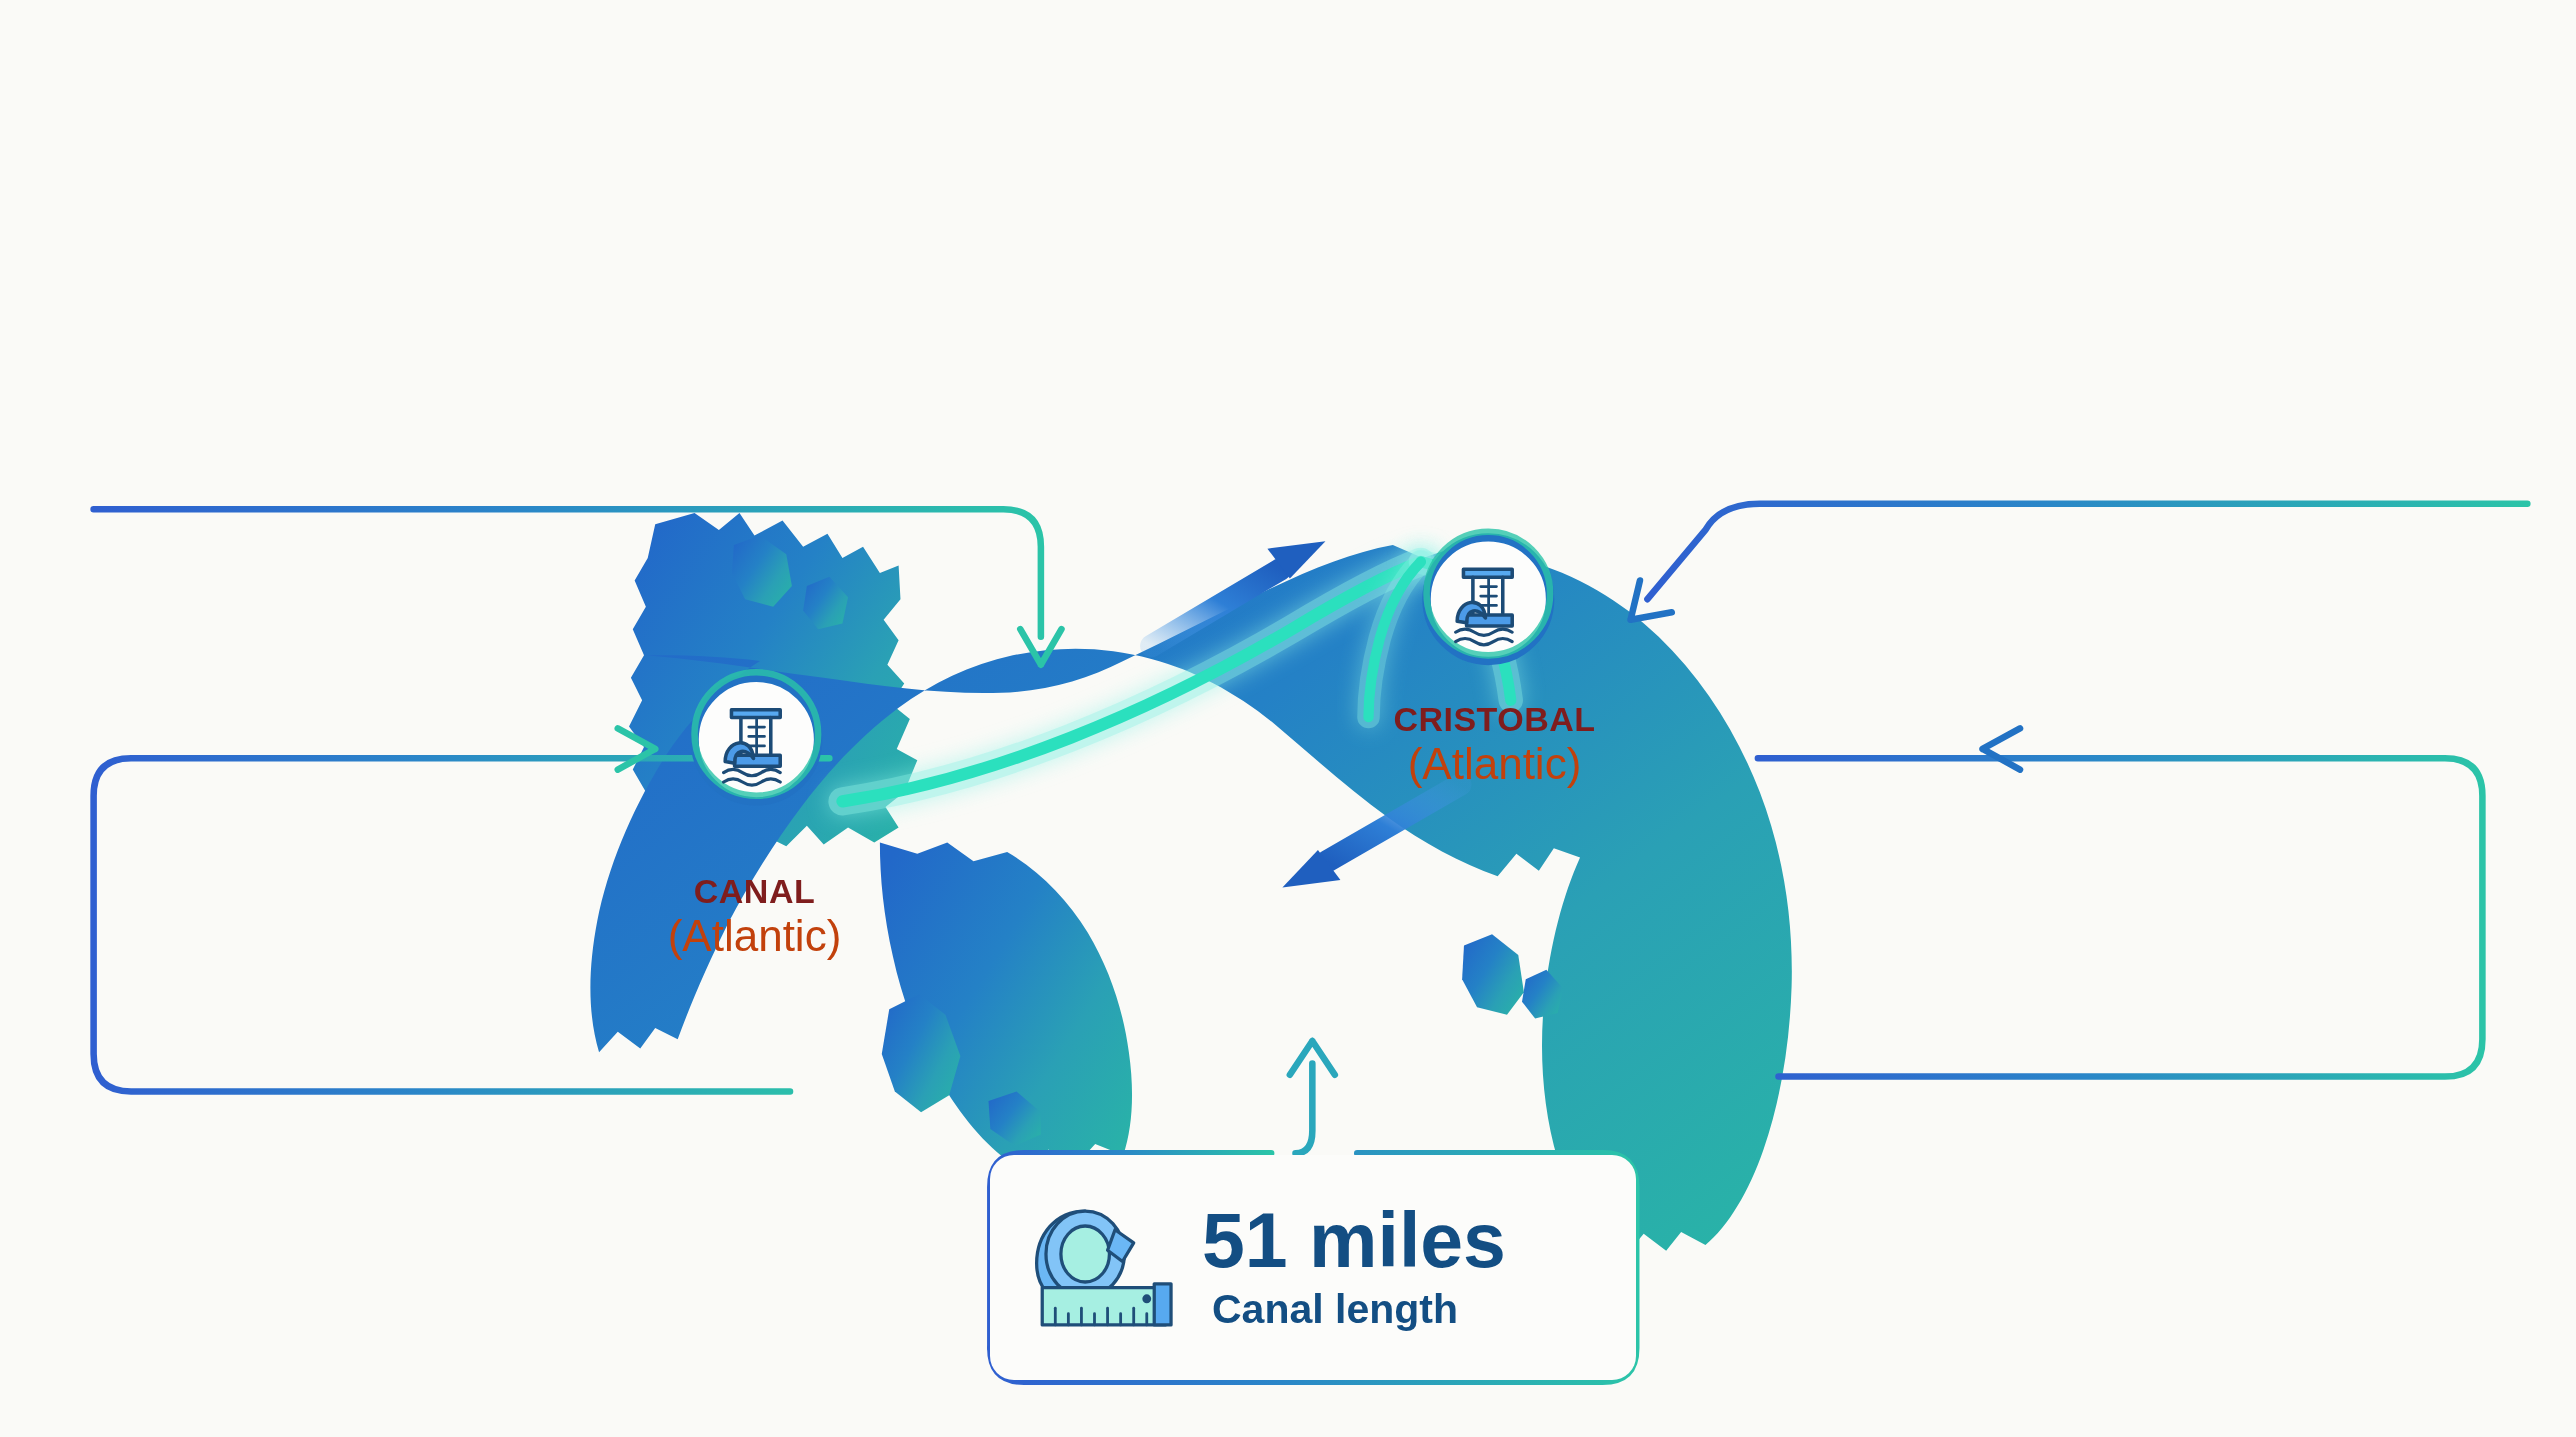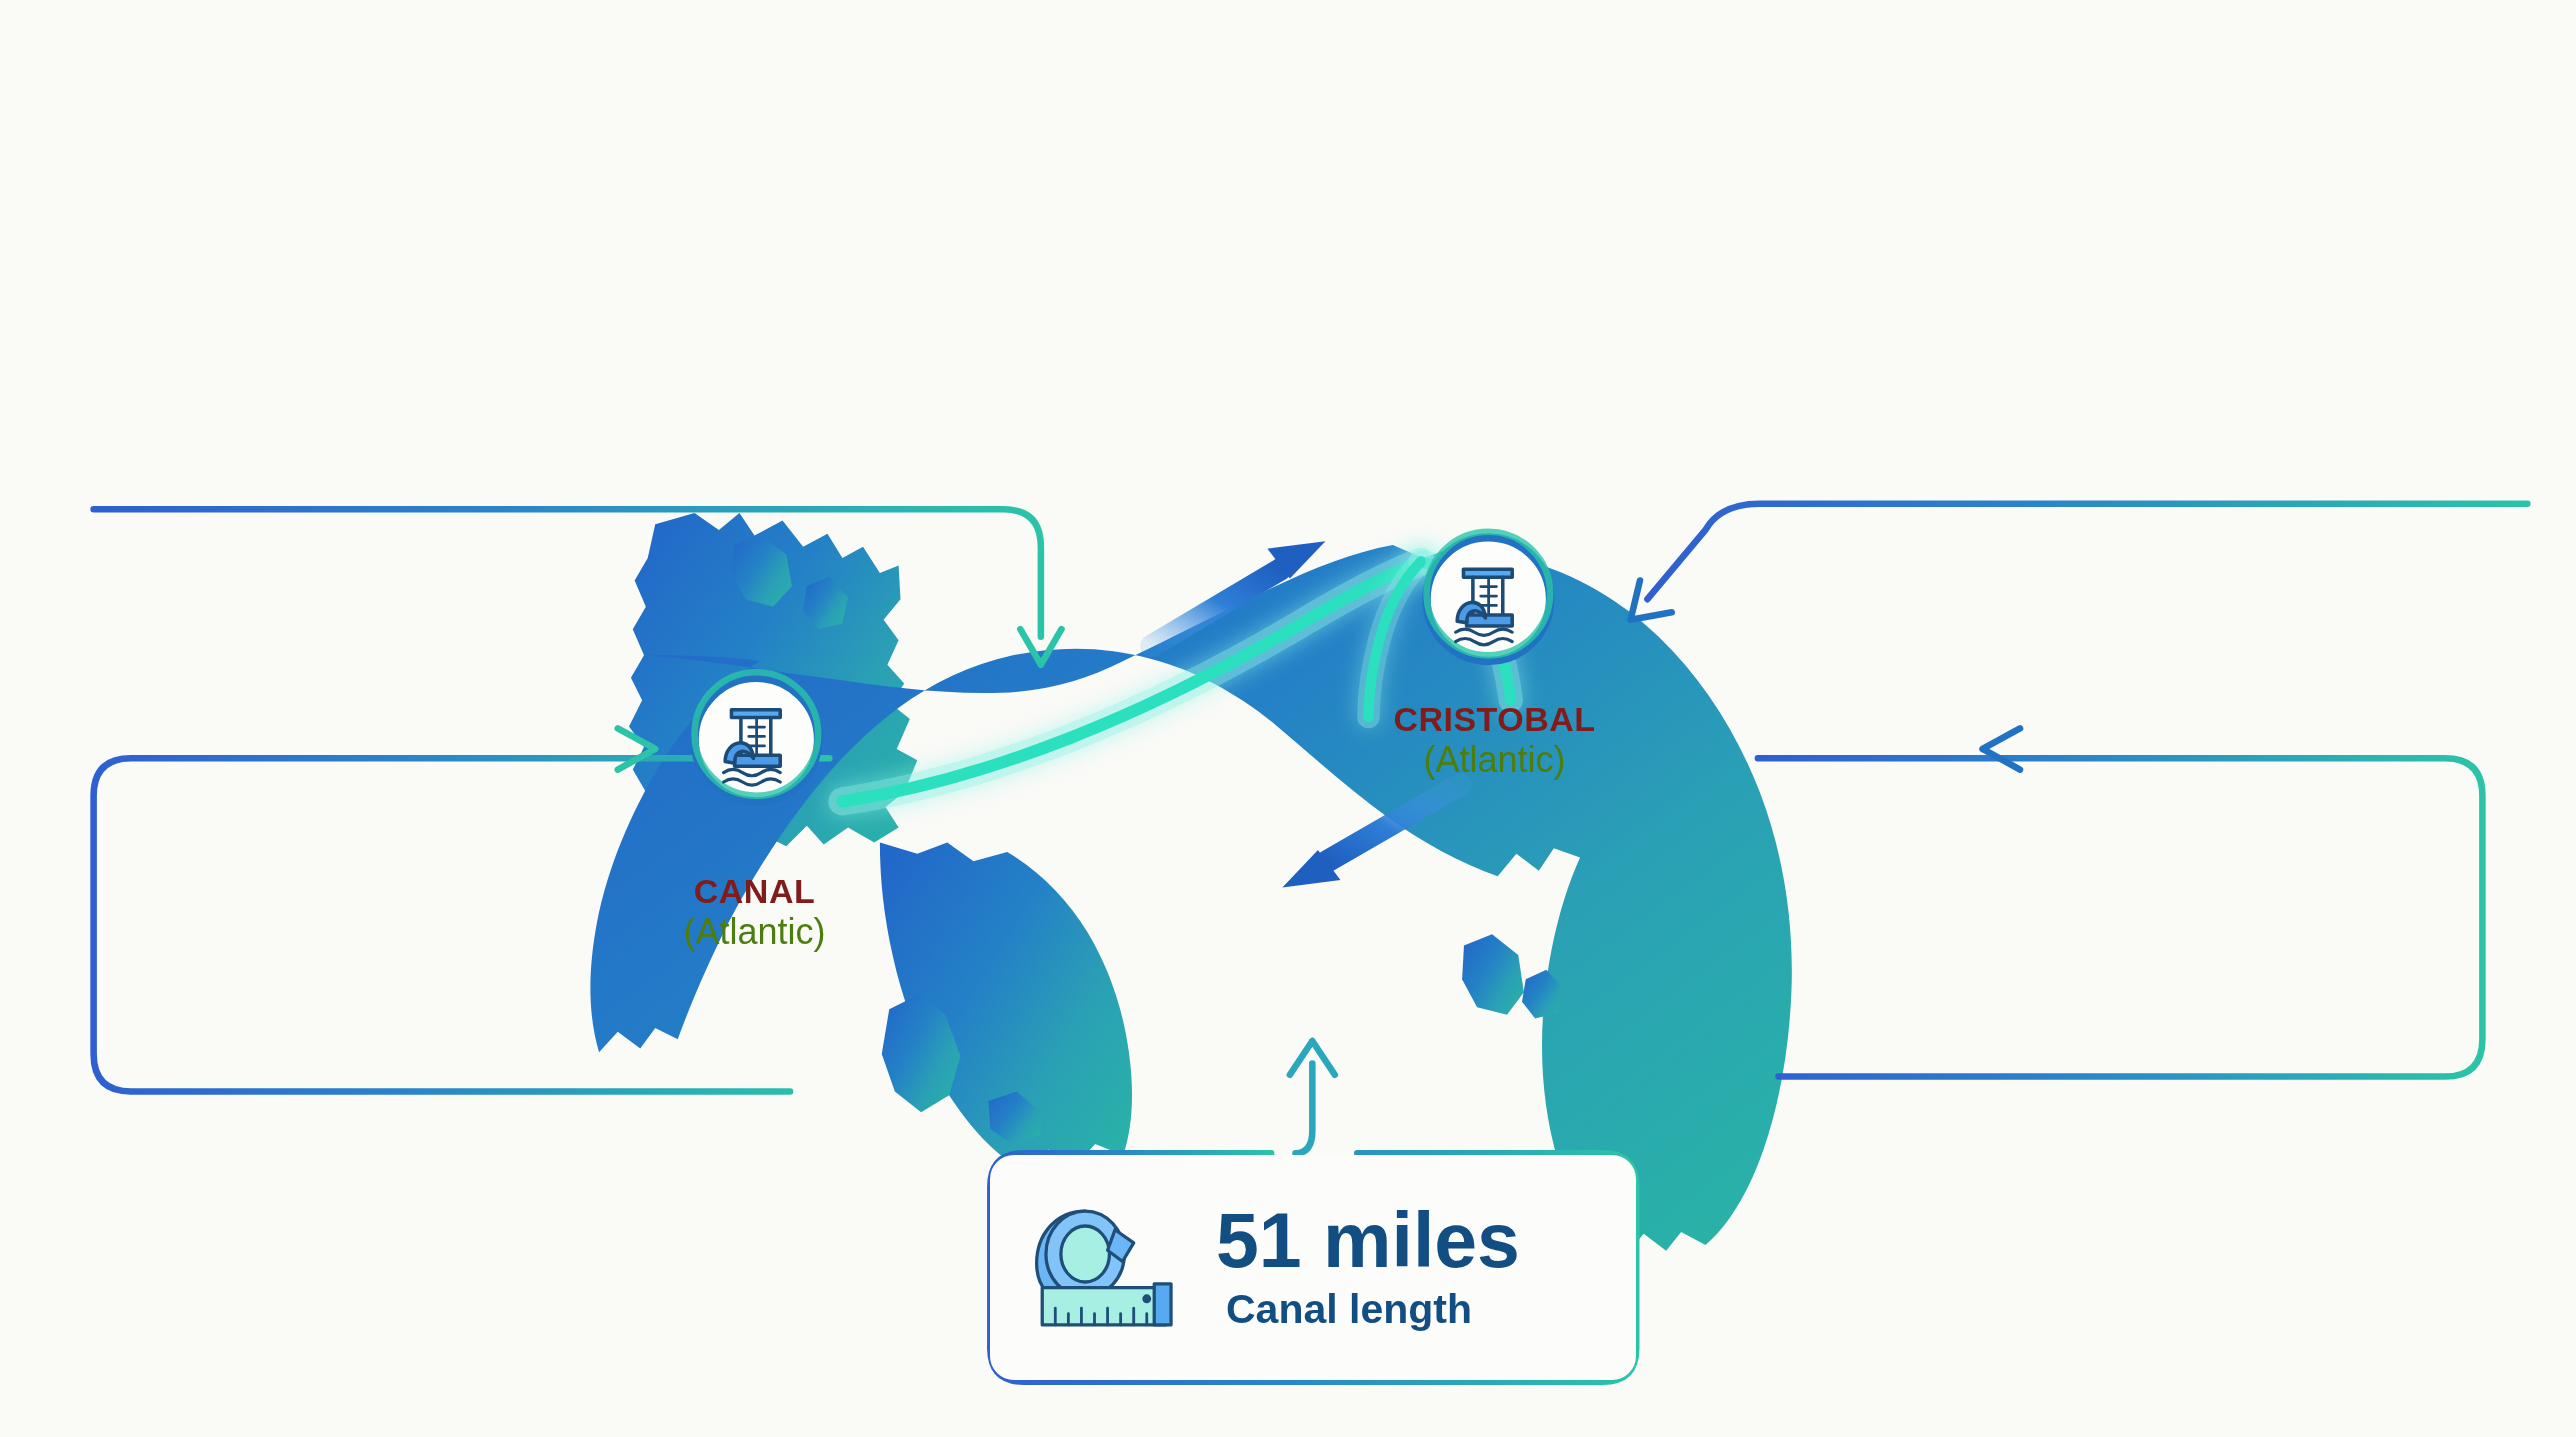--- a/index.html
+++ b/index.html
@@ -32,39 +32,39 @@
     line-height:1.18; margin-top:9.4px; white-space:nowrap;margin-left:10px;
   }
   .stat-label.wrap{ white-space:normal; }
   .stat.right-align{ align-items:flex-end; text-align:right; }
   .icon-box{ flex:0 0 auto; }
 
   
   #card-canal-length{
     position:absolute; left:990px; top:1155px; width:646px; height:225px;
     border-radius:24px; background:#FCFCFA;
-    padding:0 0 0 39px; display:flex; align-items:center; gap:28px;
+    padding:0 0 0 39px; display:flex; align-items:center; gap:14px;
     z-index:6;
   }
   #card-canal-length .cardtxt{ display:flex; flex-direction:column; }
   #card-canal-length .stat-value{ font-size:77px; }
   #card-canal-length .stat-label{ font-size:41px; margin-top:5.6px; }
 
   
   #footer-brand{
     position:absolute; right:41px; bottom:32px;
     display:flex; align-items:center; gap:13px;
   }
   #footer-made{ font-size:37px; color:#6F6F6F; }
   #footer-site{ font-size:37px; color:#1A1A1A; }
 
   
   .port-label{ position:absolute; text-align:center; z-index:7; }
   .port-name{ font-size:34px; font-weight:bold; color:#7f1d1d; letter-spacing:0.5px; line-height:1.05;}
-  .port-sub{ font-size:36px; color:#4d7c0f; line-height:1.2; }
+  .port-sub{ font-size:44px; color:#c2410c; line-height:1.2; }
   #label-balboa{ left:633px; top:874px; width:243px; }
   #label-cristobal{ left:1354px; top:702px; width:281px; }
 
   svg{ display:block; }
   #bg-svg{ position:absolute; inset:0; z-index:1; }
   #map-svg{ position:absolute; inset:0; z-index:2; }
   #conn-svg{ position:absolute; inset:0; z-index:3; }
   .icon-svg{ display:block; }
 </style>
 </head>

